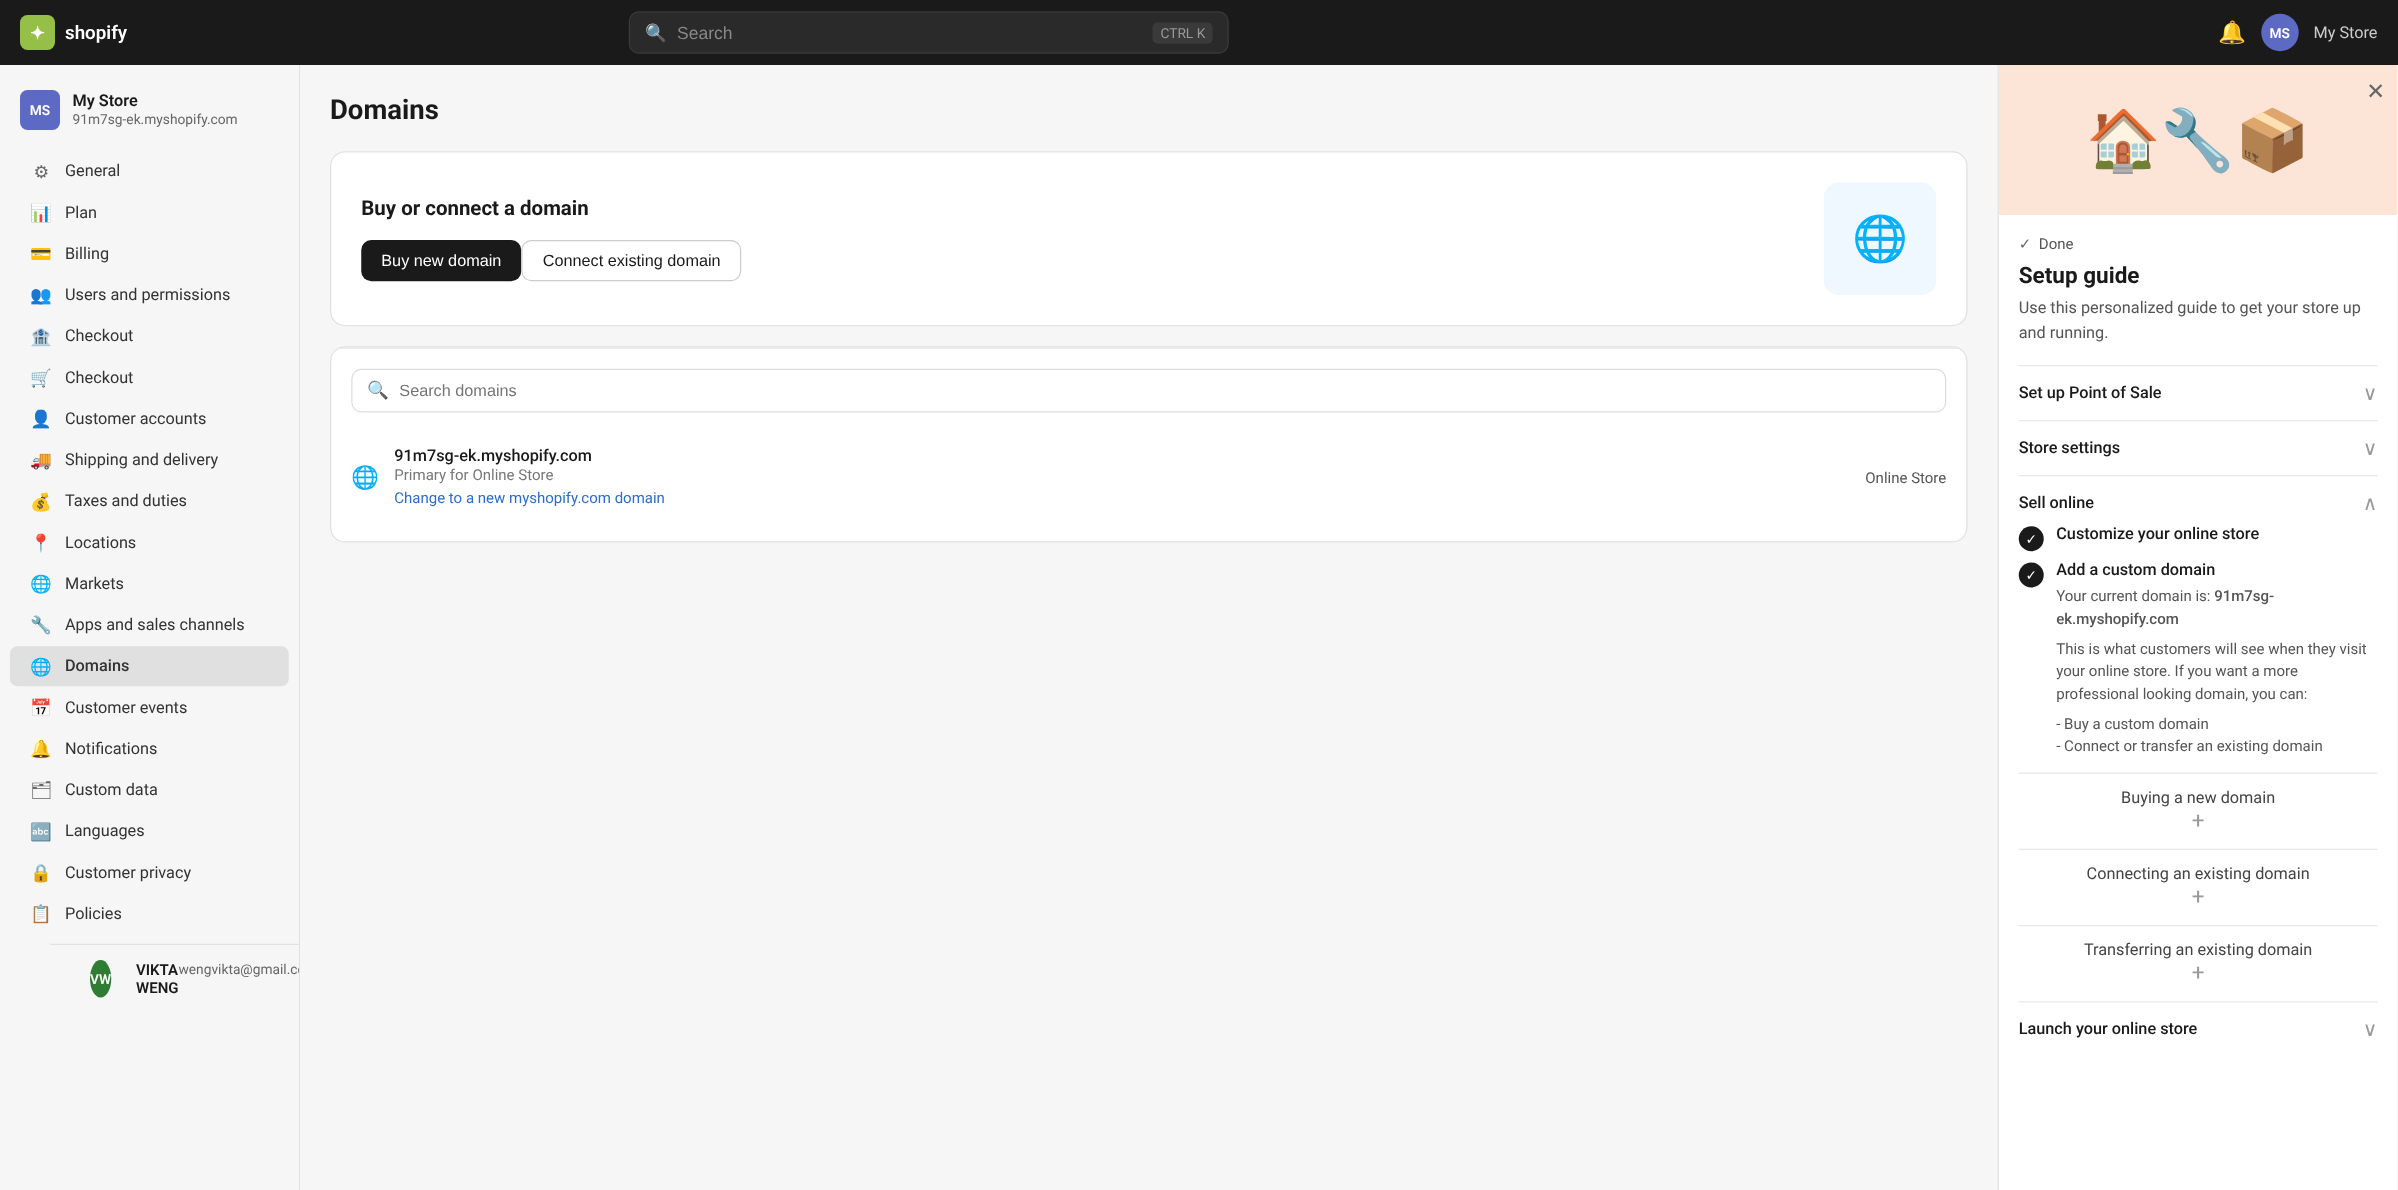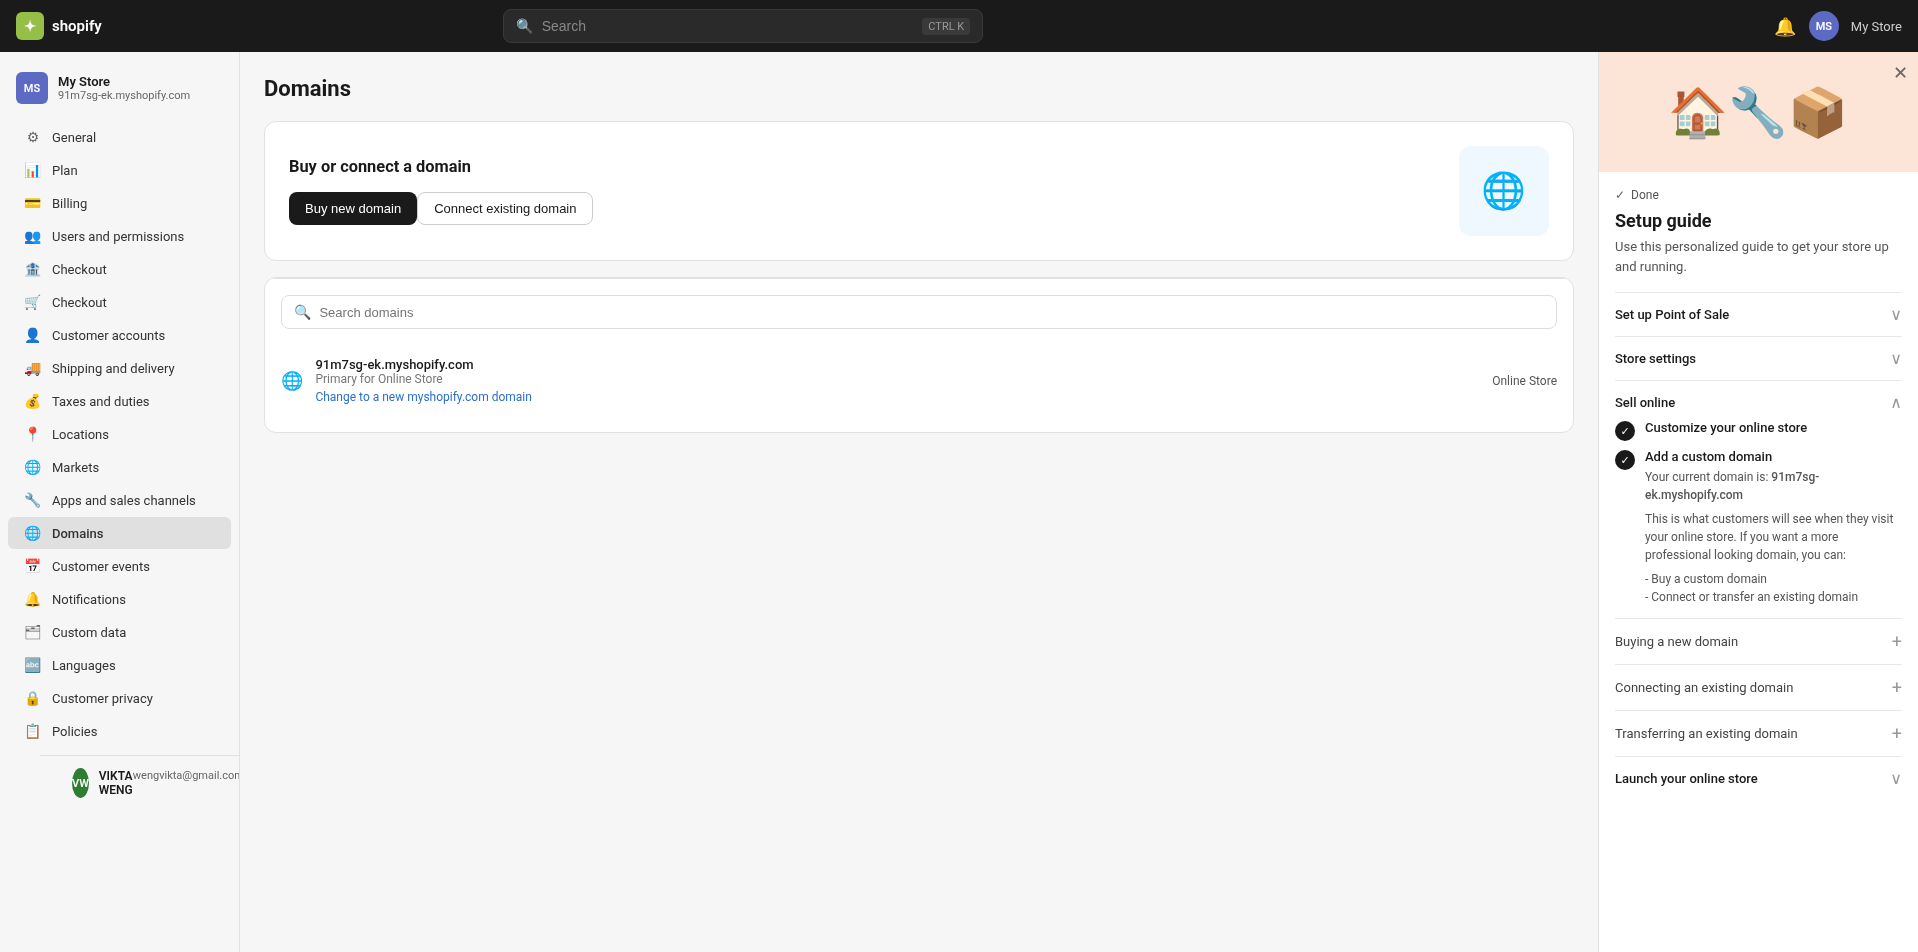--- a/index.html
+++ b/index.html
@@ -68,21 +68,21 @@
     .sidebar-store-url { font-size: 11px; color: #666; }
 
     .sidebar-nav-item {
       display: flex; align-items: center; gap: 10px; padding: 7px 16px; cursor: pointer; color: #333; font-size: 13px; border-radius: 6px; margin: 1px 8px;
     }
     .sidebar-nav-item.active { background: #e0e0e0; font-weight: 500; }
     .nav-icon { width: 18px; height: 18px; display: flex; align-items: center; justify-content: center; color: #666; font-size: 14px; flex-shrink: 0; }
 
     .sidebar-footer {
       padding: 12px 32px; border-top: 1px solid #e1e1e1; margin-top: 8px;
-      display: flex; align-items: center; gap: 10px; margin-left: 40px;
+      display: flex; align-items: center; gap: 20px; margin-left: 40px;
     }
     .sidebar-user-avatar {
       width: 30px; height: 30px; background: #2e7d32; border-radius: 50%; display: flex; align-items: center; justify-content: center; color: white; font-size: 11px; font-weight: 600;
     }
     .sidebar-user-info { display: flex; flex-direction: row; }
     .sidebar-user-name { font-weight: 600; font-size: 12px; }
     .sidebar-user-email { font-size: 11px; color: #666; }
 
     
     .content-area {
@@ -179,21 +179,21 @@
     }
     .setup-item-content { flex: 1; }
     .setup-item-title { font-size: 13px; font-weight: 500; margin-bottom: 4px; }
     .setup-item-desc { font-size: 12px; color: #555; line-height: 1.5; }
     .setup-item-highlight { font-weight: 500; }
 
     .expand-item {
       border-top: 1px solid #e8e8e8; padding: 12px 0;
     }
     .expand-item-header {
-      display: flex; align-items: center; justify-content: space-between; cursor: pointer; font-size: 13px; color: #444;
+      display: flex; align-items: center; justify-content: space-between; cursor: pointer; font-size: 13px; color: #444; flex-direction: column;
     }
     .plus-icon { color: #999; font-size: 18px; }
   </style>
 </head>
 <body>
 
 <nav class="top-nav">
   <div class="shopify-logo">
     <div class="shopify-logo-icon">✦</div>
     <span>shopify</span>

